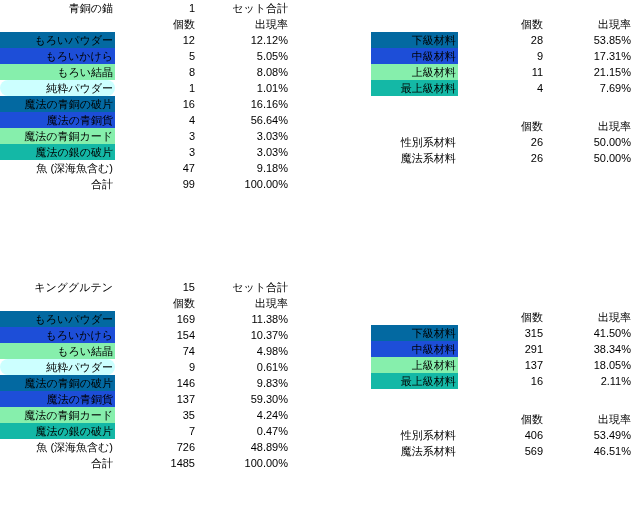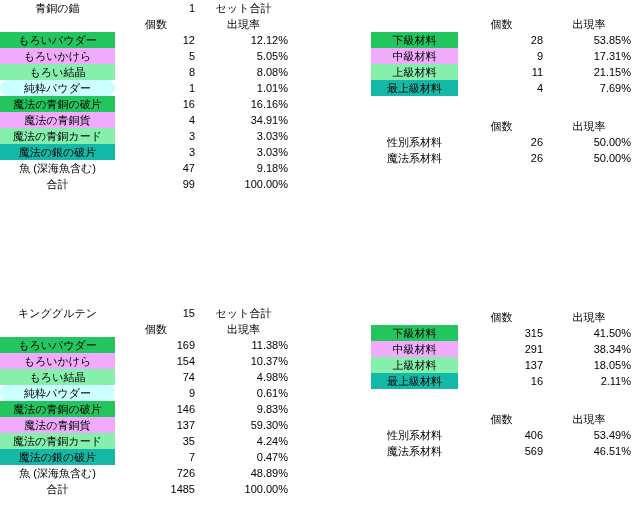--- a/index.html
+++ b/index.html
@@ -32,35 +32,35 @@
     white-space: nowrap;
     overflow: hidden;
     font-size: 11px;
     line-height: 15px;
     vertical-align: middle;
   }
   .bl { border-left: 1px solid #808080; }
   .br { border-right: 1px solid #808080; }
   .bb { border-bottom: 1px solid #808080; }
   .num { text-align: right; }
-  .lft { text-align: center; }
+  .lft { text-align: right; }
 
   
-  .f-magenta { background: #22c55e; }
-  .f-cyan    { background: #f0abfc; }
+  .f-magenta { background: #0369a1; }
+  .f-cyan    { background: #1d4ed8; }
   .f-white   { background: #86efac; }
   .f-ltcyan  { background: #ccffff; border-radius: 8px; }
   .f-green   { background: #14b8a6; }
   .f-none    { background: transparent; }
 
   
   #block-a { left: 0px;   top: 0px; }
   #block-b { left: 371px; top: 0px; }
   #block-c { left: 371px; top: 118px; }
-  #block-d { left: 0px;   top: 305px; }
+  #block-d { left: 0px;   top: 279px; }
   #block-e { left: 371px; top: 293px; }
   #block-f { left: 371px; top: 411px; }
 
   .title-row td { font-size: 11px; }
 </style>
 </head>
 <body>
 
 <div class="sheet">
 
@@ -110,21 +110,21 @@
     </tr>
     <tr>
       <td class="f-magenta bl br bb lft">魔法の青銅の破片</td>
       <td class="num br bb">16</td>
       <td class="num br bb">16.16%</td>
       <td class="f-none"></td>
     </tr>
     <tr>
       <td class="f-cyan bl br bb lft">魔法の青銅貨</td>
       <td class="num br bb">4</td>
-      <td class="num br bb">34.91%</td>
+      <td class="num br bb">56.64%</td>
       <td class="f-none"></td>
     </tr>
     <tr>
       <td class="f-white bl br bb lft">魔法の青銅カード</td>
       <td class="num br bb">3</td>
       <td class="num br bb">3.03%</td>
       <td class="f-none"></td>
     </tr>
     <tr>
       <td class="f-green bl br bb lft">魔法の銀の破片</td>

